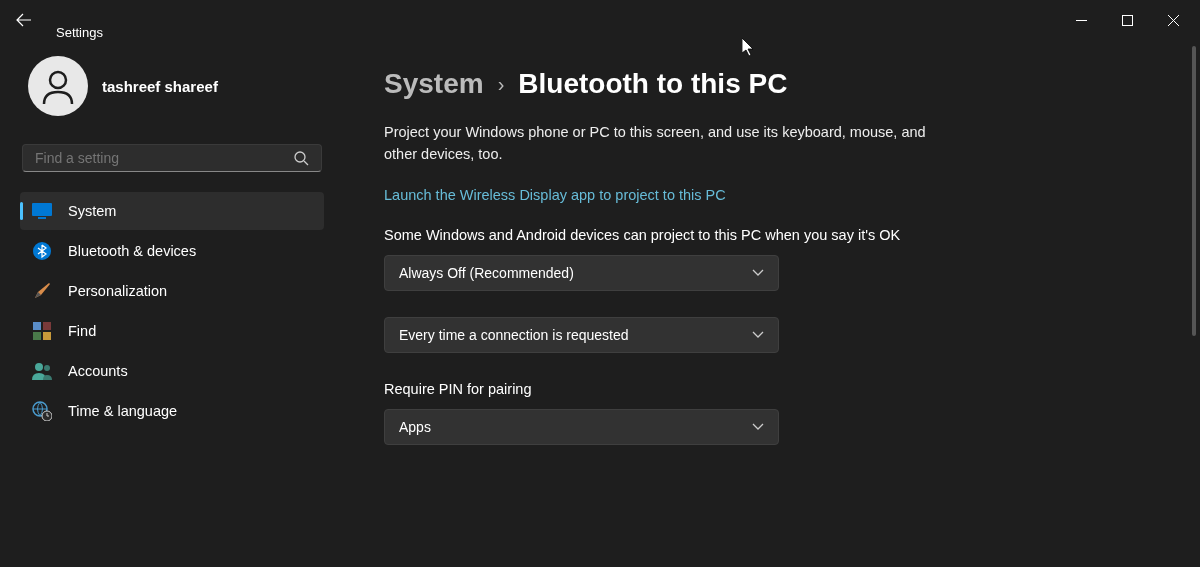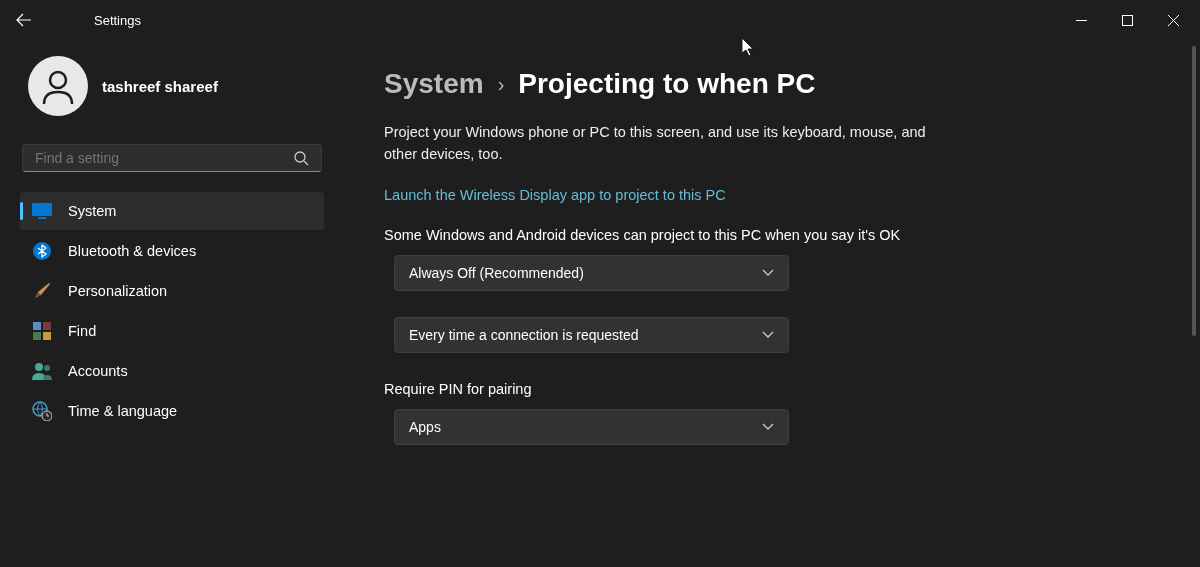--- a/index.html
+++ b/index.html
@@ -1,17 +1,17 @@
 <!DOCTYPE html>
 <html><head>
 <meta charset="utf-8">
 <style>
   * { margin:0; padding:0; box-sizing:border-box; font-family:"Segoe UI",sans-serif; }
   body { background:#1e1e1e; color:#fff; width:1200px; height:567px; overflow:hidden; border-radius:8px; }
-  .titlebar { height:40px; display:flex; align-items:center; padding:0 4px;gap:38px; }
+  .titlebar { height:40px; display:flex; align-items:flex-end; padding:0 4px; }
   .back-btn { width:40px; height:40px; display:flex; align-items:center; justify-content:center; cursor:pointer; }
   .title { font-size:13px; margin-left:12px; }
   .win-controls { margin-left:auto; display:flex; }
   .win-btn { width:46px; height:40px; display:flex; align-items:center; justify-content:center; cursor:pointer; }
   .container { display:flex; height:calc(100% - 40px); }
   .sidebar { width:340px; padding:0 16px 0 20px; display:flex; flex-direction:column; }
   .profile { display:flex; align-items:center; gap:14px; padding:16px 8px 24px; }
   .avatar { width:60px; height:60px; border-radius:50%; background:#e8e8e8; display:flex; align-items:center; justify-content:center; }
   .profile-name { font-size:15px; font-weight:600; }
   .search-box { display:flex; align-items:center; background:#2d2d2d; border:1px solid #3a3a3a; border-bottom:1px solid #888; border-radius:4px; height:28px; padding:0 12px; margin:4px 2px 20px; }
@@ -22,21 +22,21 @@
   .nav-item.active::before { content:""; position:absolute; left:0; top:10px; bottom:10px; width:3px; background:#4cc2ff; border-radius:2px; }
   .nav-icon { width:20px; height:20px; display:flex; align-items:center; justify-content:center; }
   .main { flex:1; padding:28px 60px 0 44px; overflow:hidden; }
   .breadcrumb { display:flex; align-items:center; gap:14px; margin-bottom:22px; }
   .bc-root { font-size:28px; font-weight:600; color:#bbb; cursor:pointer; }
   .bc-sep { font-size:20px; color:#bbb; }
   .bc-current { font-size:28px; font-weight:600; }
   .desc { font-size:14.5px; color:#eee; line-height:1.5; margin-bottom:20px; max-width:560px; }
   .link { color:#67bcd8; font-size:14.5px; cursor:pointer; display:inline-block; margin-bottom:22px; }
   .setting-label { font-size:14.5px; margin-bottom:10px; max-width:560px; line-height:1.4; }
-  .dropdown { display:flex; align-items:center; justify-content:space-between; background:#323232; border:1px solid #3f3f3f; border-radius:4px; height:36px; padding:0 14px; width:395px; margin-bottom:26px; cursor:pointer; font-size:14px;margin-left:10px; }
+  .dropdown { display:flex; align-items:center; justify-content:space-between; background:#323232; border:1px solid #3f3f3f; border-radius:4px; height:36px; padding:0 14px; width:395px; margin-bottom:26px; cursor:pointer; font-size:14px; }
   .cursor { position:absolute; left:742px; top:38px; pointer-events:none; }
   .scrollbar { position:absolute; right:4px; top:46px; bottom:10px; width:4px; }
   .scrollbar-thumb { position:absolute; top:0; width:100%; height:290px; background:#555; border-radius:2px; }
 </style>
 </head>
 <body>
 
 <div class="titlebar">
   <div class="back-btn">
     <svg width="16" height="16" viewBox="0 0 16 16">
@@ -143,21 +143,21 @@
         <span>Time &amp; language</span>
       </div>
 
     </div>
   </div>
 
   <div class="main">
     <div class="breadcrumb">
       <span class="bc-root">System</span>
       <span class="bc-sep">›</span>
-      <span class="bc-current">Projecting to when PC</span>
+      <span class="bc-current">Bluetooth to this PC</span>
     </div>
     <div class="desc">Project your Windows phone or PC to this screen, and use its keyboard, mouse, and other devices, too.</div>
     <div class="link">Launch the Wireless Display app to project to this PC</div>
 
     <div class="setting-label">Some Windows and Android devices can project to this PC when you say it's OK</div>
     <div class="dropdown">
       <span>Always Off (Recommended)</span>
       <svg width="12" height="8">
           <path d="M1 1 L6 6 L11 1" stroke="#ccc" stroke-width="1.3" fill="none"></path>
         </svg>

